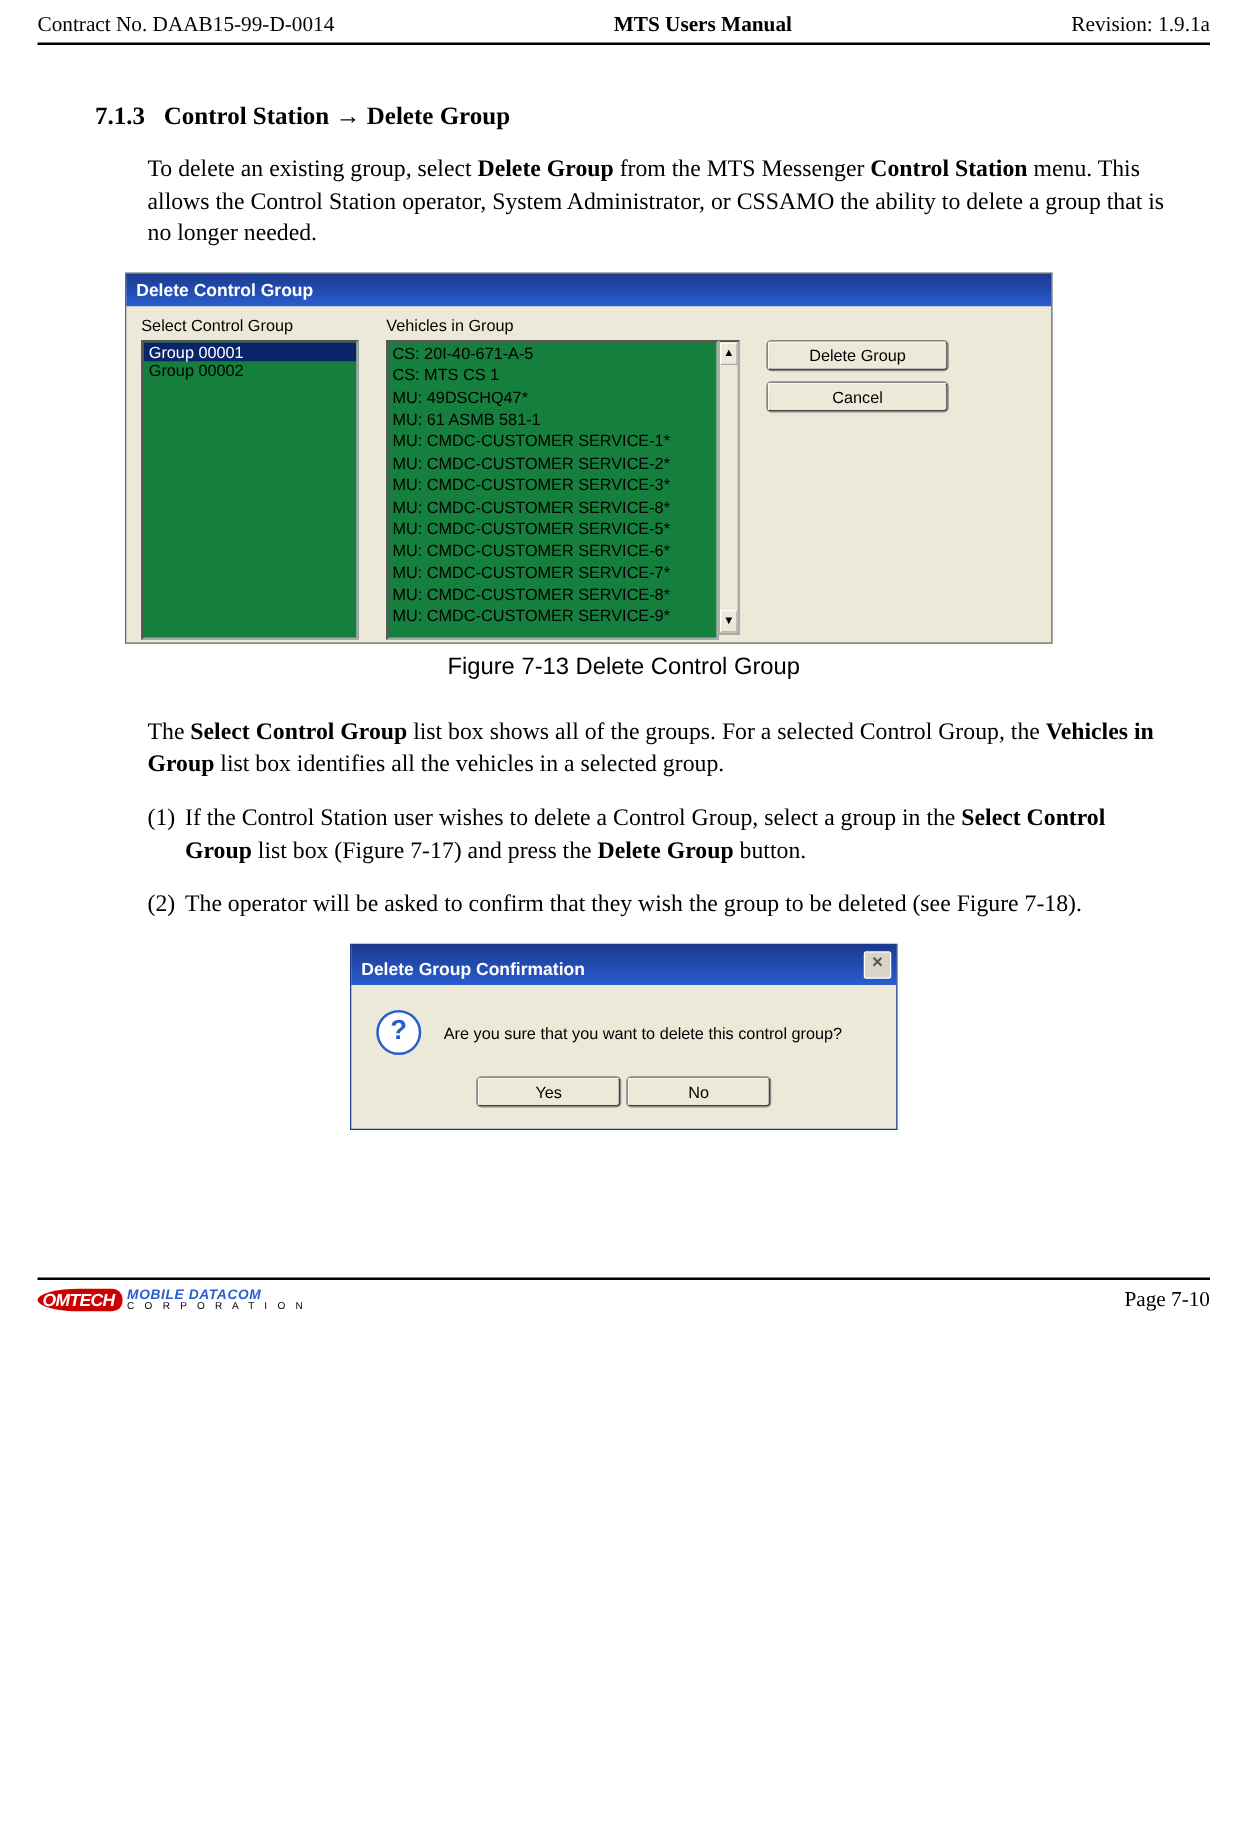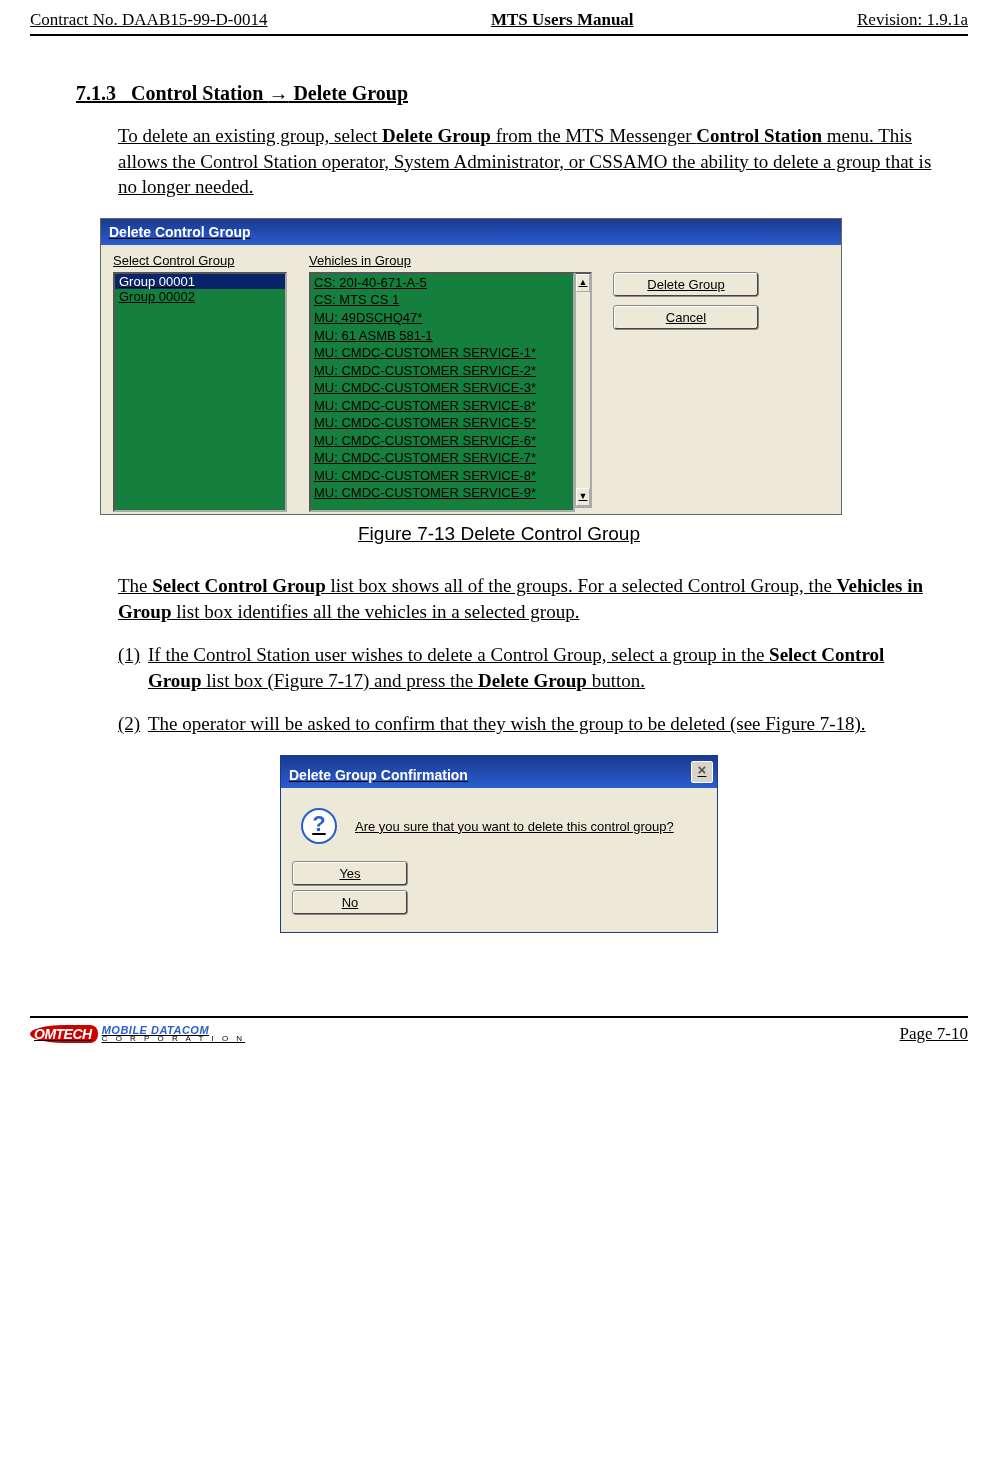--- a/index.html
+++ b/index.html
@@ -7,21 +7,20 @@
     padding: 0;
     background: #fff;
     font-family: "Times New Roman", Times, serif;
     font-size: 18px;
     color: #000;
     width: 998px;
   }
   .page {
     padding: 10px 30px 10px 30px;
     box-sizing: border-box;
-    text-decoration: underline;
   }
   .top-header {
     display: flex;
     justify-content: space-between;
     font-size: 17px;
     border-bottom: 2px solid #000;
     padding-bottom: 4px;
   }
   .top-header .center { font-weight: bold; }
   .section-heading {
@@ -196,28 +195,28 @@
     color: #2a5dcf;
     font-size: 22px;
     font-weight: bold;
     text-align: center;
     line-height: 28px;
     margin-left: 8px;
     flex: 0 0 32px;
   }
   .d2-buttons {
     display: flex;
+    justify-content: center;
     gap: 6px;
     margin-bottom: 10px;
-    flex-direction: column;
   }
   .d2-buttons .win-btn { width: 92px; }
 
   .footer {
-    margin-top: 83px;
+    margin-top: 118px;
     border-top: 2px solid #000;
     padding-top: 6px;
     display: flex;
     justify-content: space-between;
     align-items: center;
   }
   .logo {
     display: flex;
     align-items: center;
     gap: 4px;

